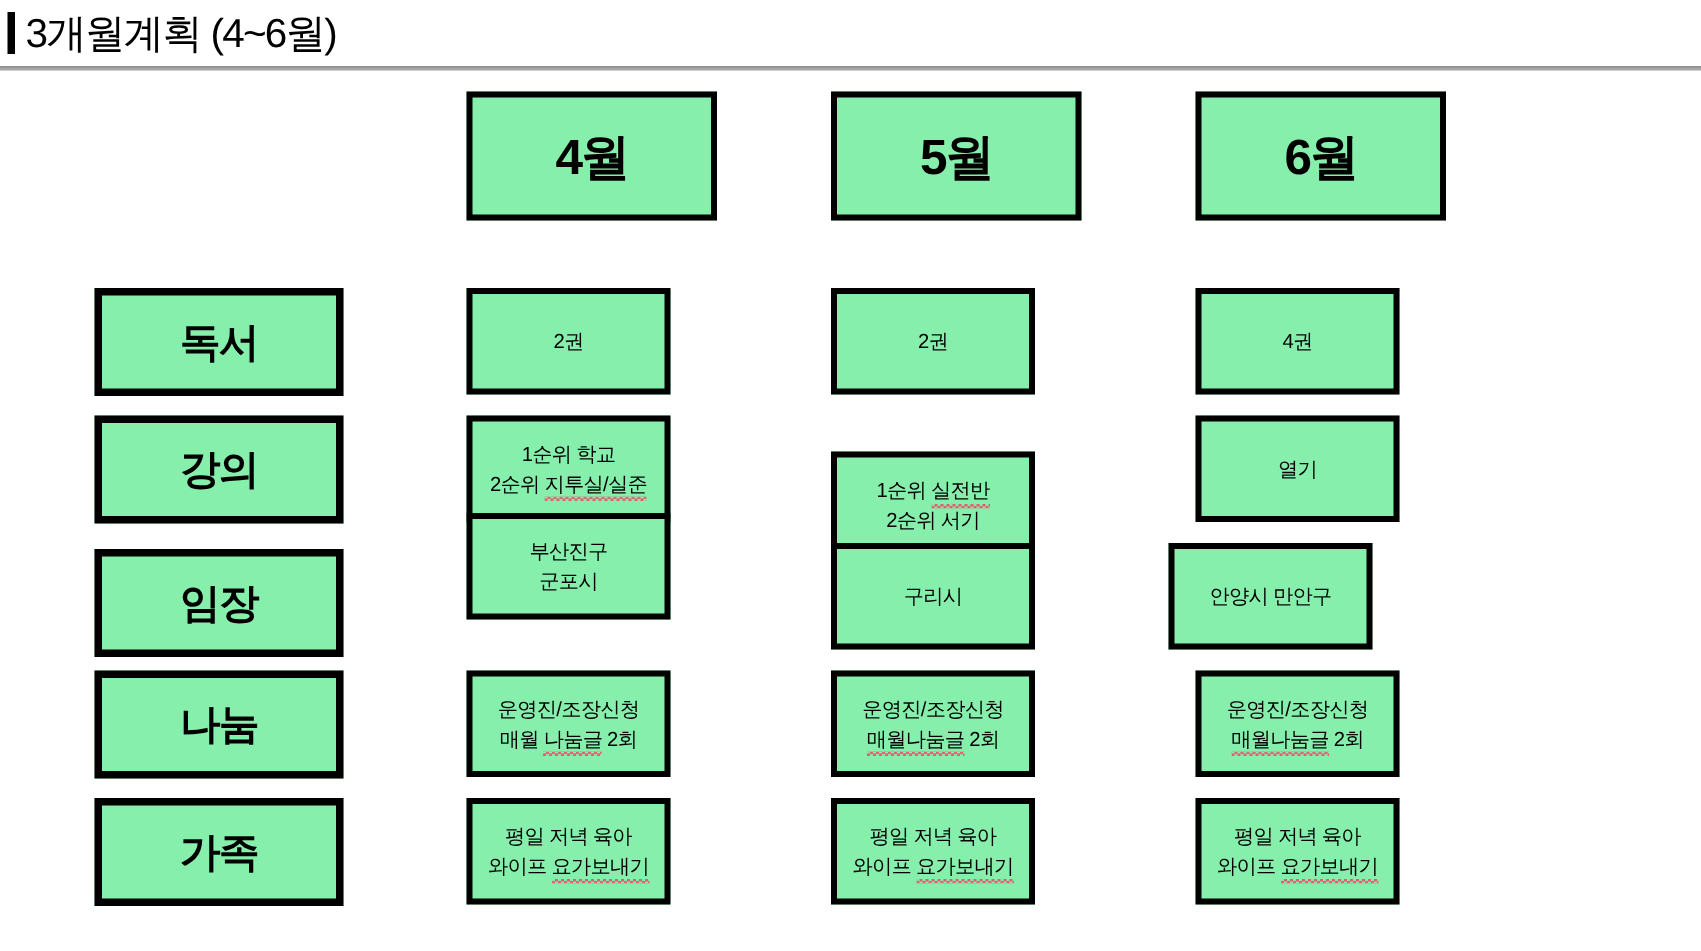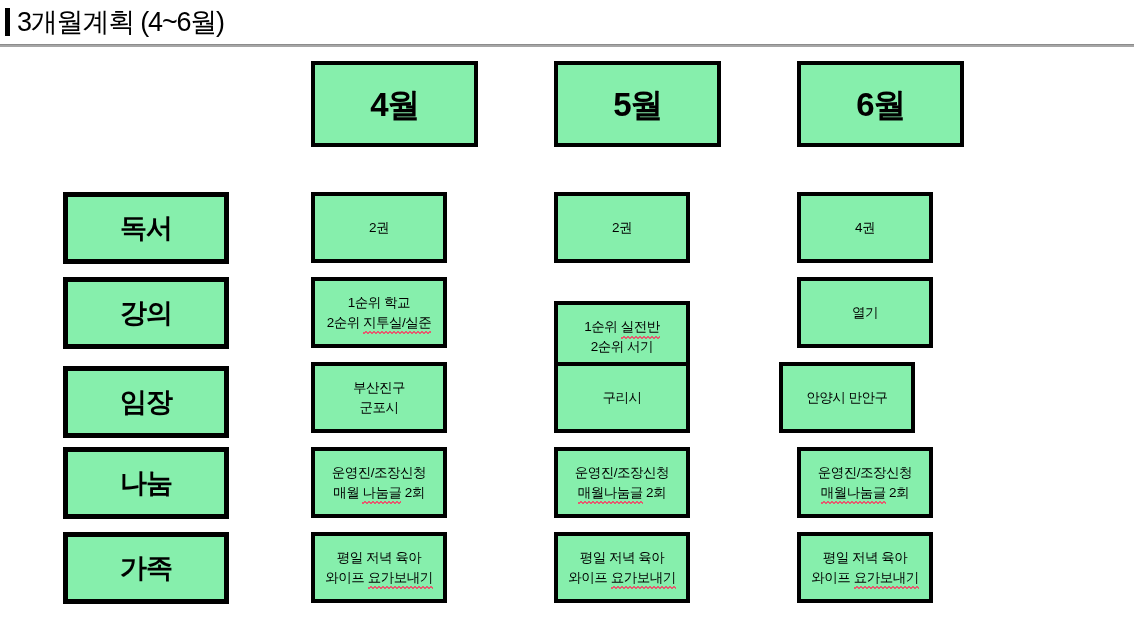--- a/index.html
+++ b/index.html
@@ -189,21 +189,21 @@
       </div>
     </div>
     <div class="cell-box data-box" style="left: 797px; top: 277px;">
       <div class="data-text">
         <span class="line">열기</span>
       </div>
     </div>
     <div class="cell-box rowlabel-box" style="top: 366px;">
       <span class="rowlabel-text">임장</span>
     </div>
-    <div class="cell-box data-box" style="left: 311px; top: 362px;">
+    <div class="cell-box data-box" style="left: 311px; top: 342px;">
       <div class="data-text">
         <span class="line">부산진구</span>
         <span class="line">군포시</span>
       </div>
     </div>
     <div class="cell-box data-box" style="left: 554px; top: 362px;">
       <div class="data-text">
         <span class="line">구리시</span>
       </div>
     </div>

